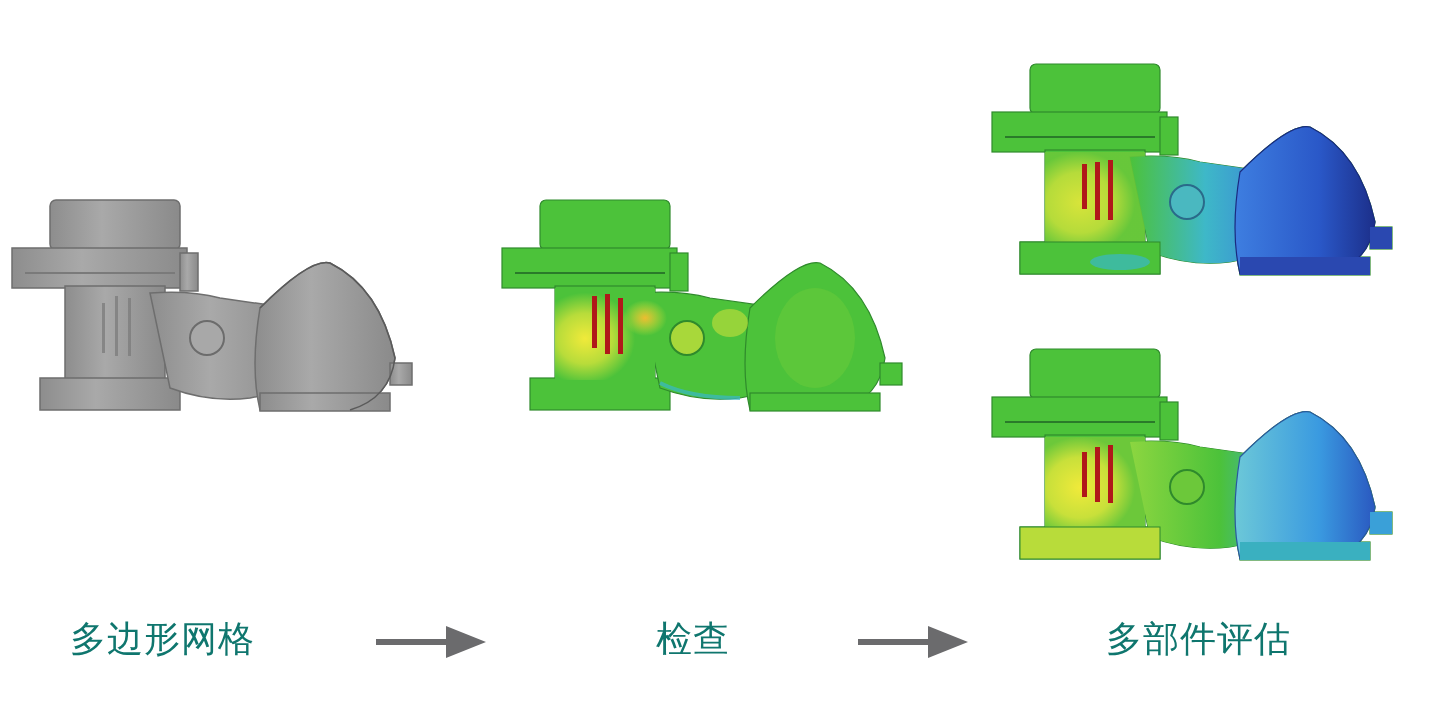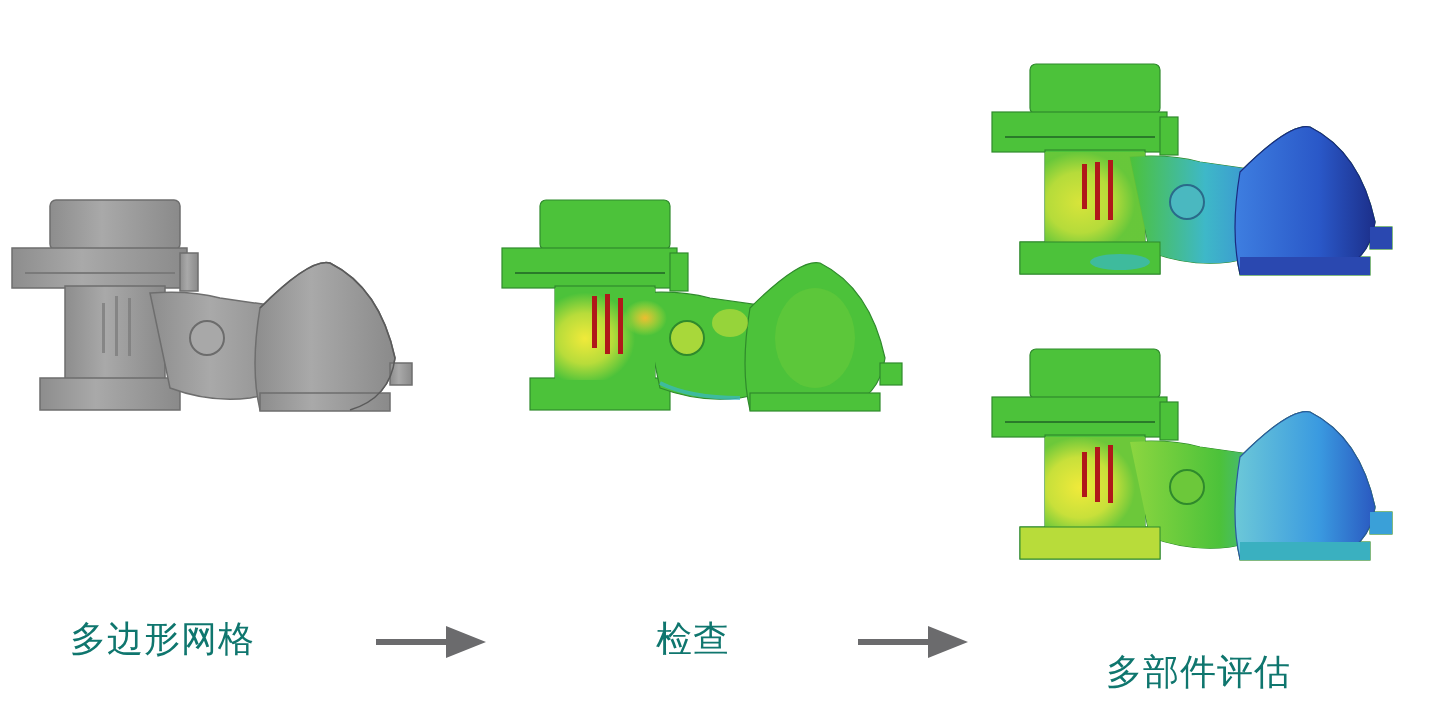--- a/index.html
+++ b/index.html
@@ -168,13 +168,13 @@
 
 <div class="label" style="left:656px;">检查</div>
 
 <div class="arrow" style="left:858px;">
   <svg width="110" height="32" viewBox="0 0 110 32">
     <rect x="0" y="13" width="78" height="6" fill="#6b6b6d"></rect>
     <polygon points="70,0 110,16 70,32" fill="#6b6b6d"></polygon>
   </svg>
 </div>
 
-<div class="label" style="left:1106px;margin-top:33px;">多部件评估</div>
+<div class="label" style="left:1106px;">多部件评估</div>
 
 </body></html>

